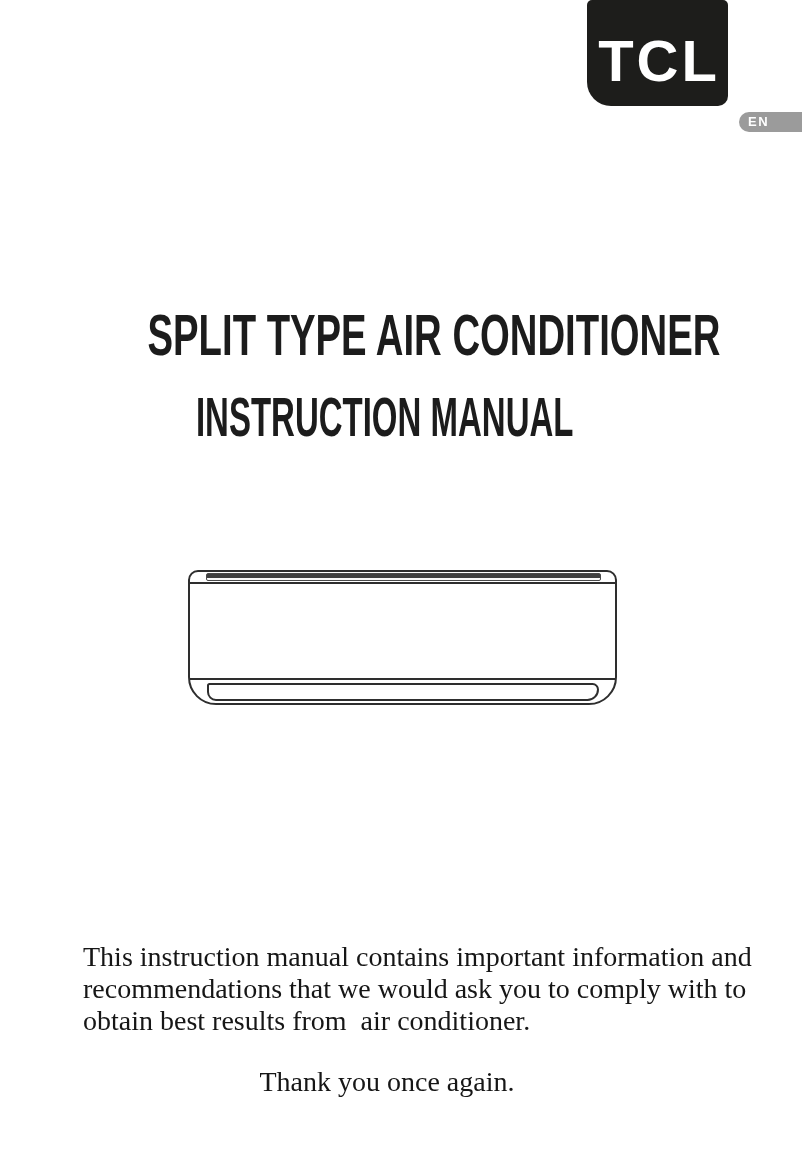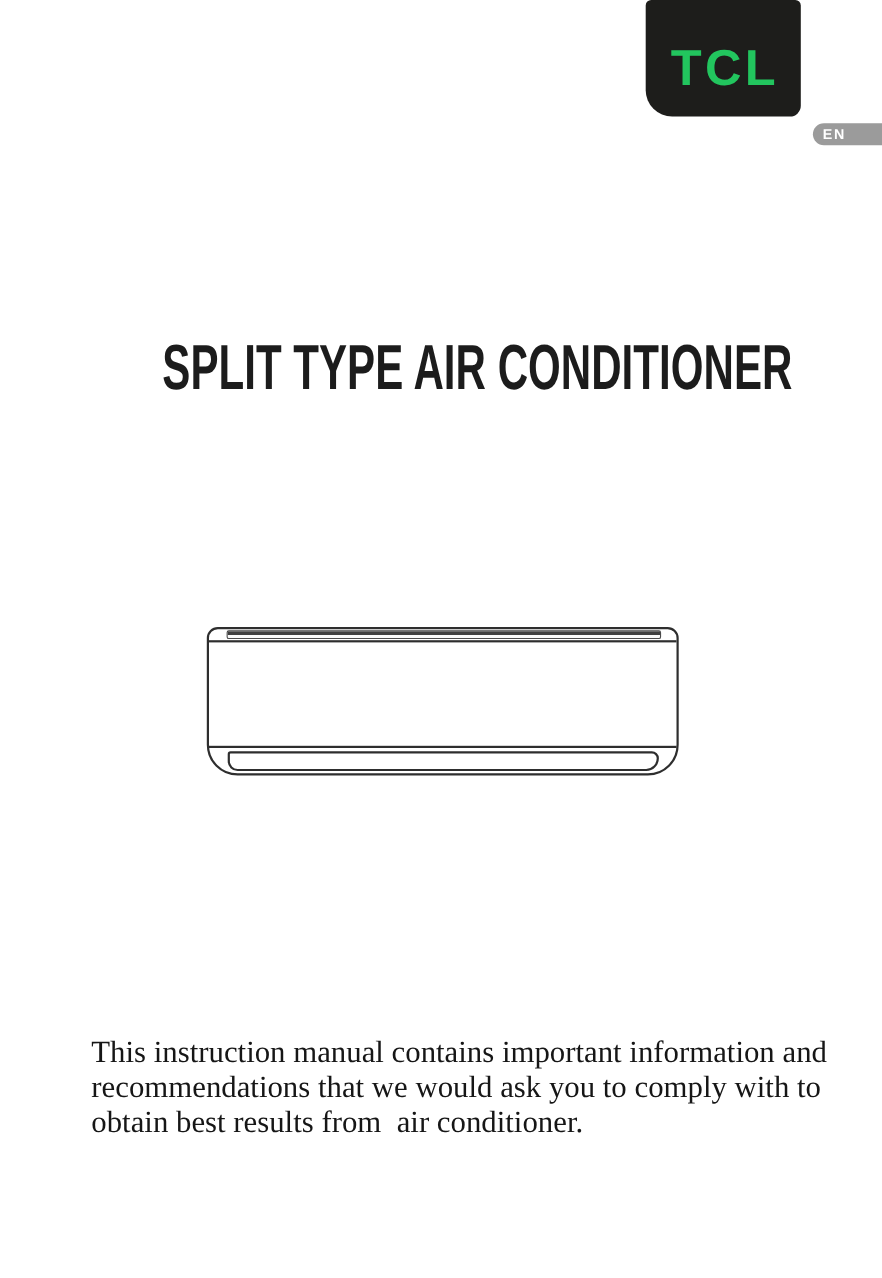--- a/index.html
+++ b/index.html
@@ -16,22 +16,22 @@
   .logo-block{
     position:absolute;left:587px;top:0;
     width:141px;height:106px;
     background:#1d1d1b;
     border-radius:5px 5px 10px 24px;
     display:flex;align-items:center;justify-content:center;
     padding-top:16px;box-sizing:border-box;
   }
   .logo-text{
     font-family:"Liberation Sans", sans-serif;
-    font-weight:bold;font-size:46px;line-height:46px;
-    color:#22c55e;letter-spacing:3px;
+    font-weight:bold;font-size:58px;line-height:46px;
+    color:#ffffff;letter-spacing:3px;
     margin-right:-3px; 
   }
 
   
   .en-badge{
     position:absolute;left:739px;top:112px;
     width:63px;height:20px;box-sizing:border-box;
     background:#9b9b9b;
     border-radius:10px 0 0 10px;
     color:#fff;
@@ -101,28 +101,32 @@
   </div>
 
   <div class="en-badge">
     <span>EN</span>
   </div>
 
   <div class="title-row title-main">
     <span class="tx">SPLIT TYPE AIR CONDITIONER</span>
   </div>
 
+  <div class="title-row title-sub">
+    <span class="tx">INSTRUCTION MANUAL</span>
+  </div>
 
   <div class="ac">
     <div class="ac-inlet"></div>
     <div class="ac-seam-top"></div>
     <div class="ac-seam-bottom"></div>
     <div class="ac-flap"></div>
   </div>
 
   <div class="para">
     <div class="pline">This instruction manual contains important information and</div>
     <div class="pline">recommendations that we would ask you to comply with to</div>
     <div class="pline">obtain best results from  air conditioner.</div>
   </div>
 
+  <div class="thanks">Thank you once again.</div>
 
 </div>
 
 </body></html>

